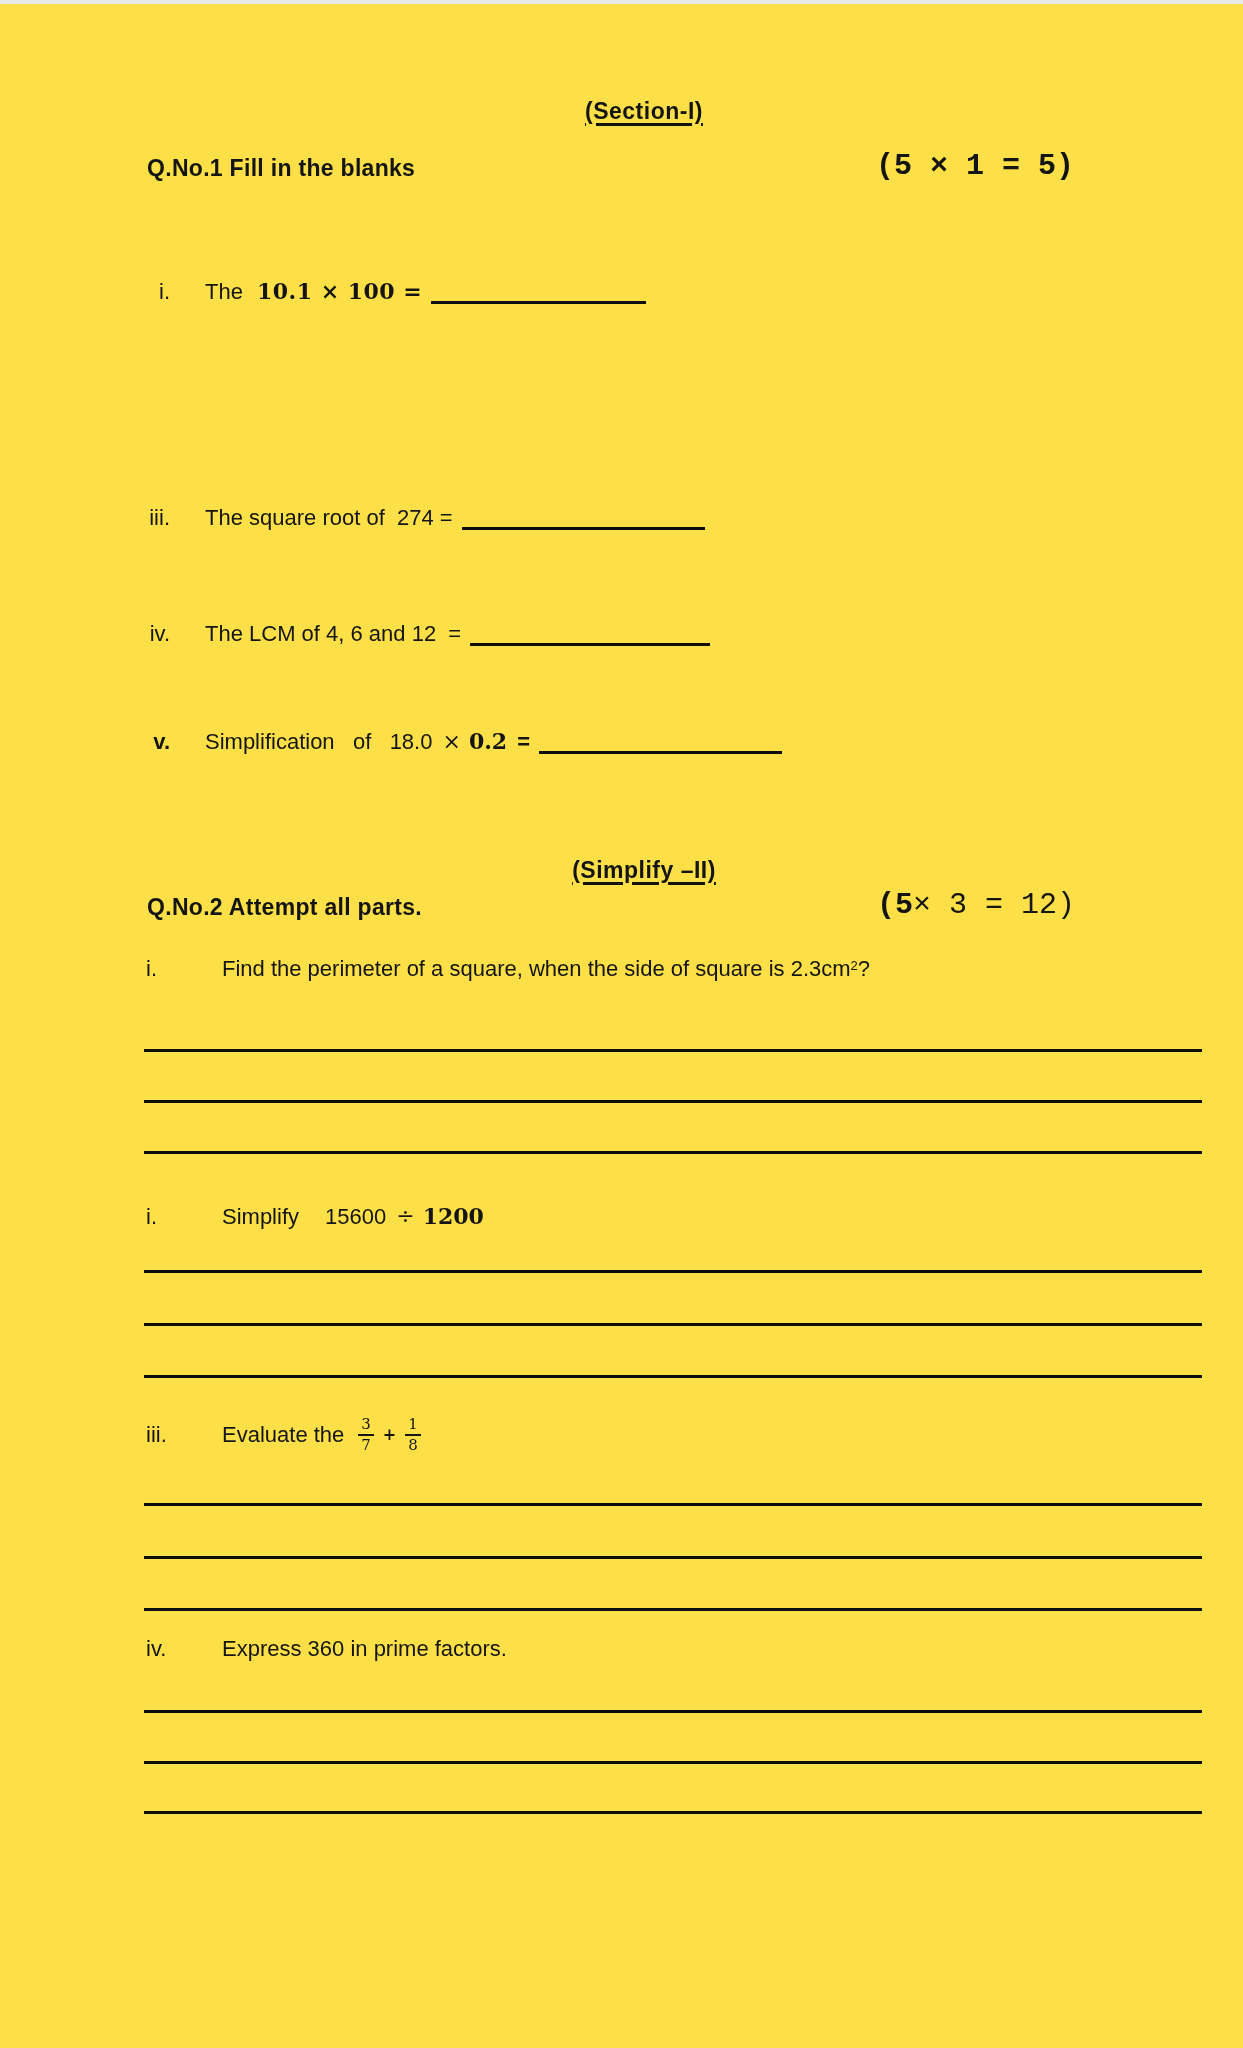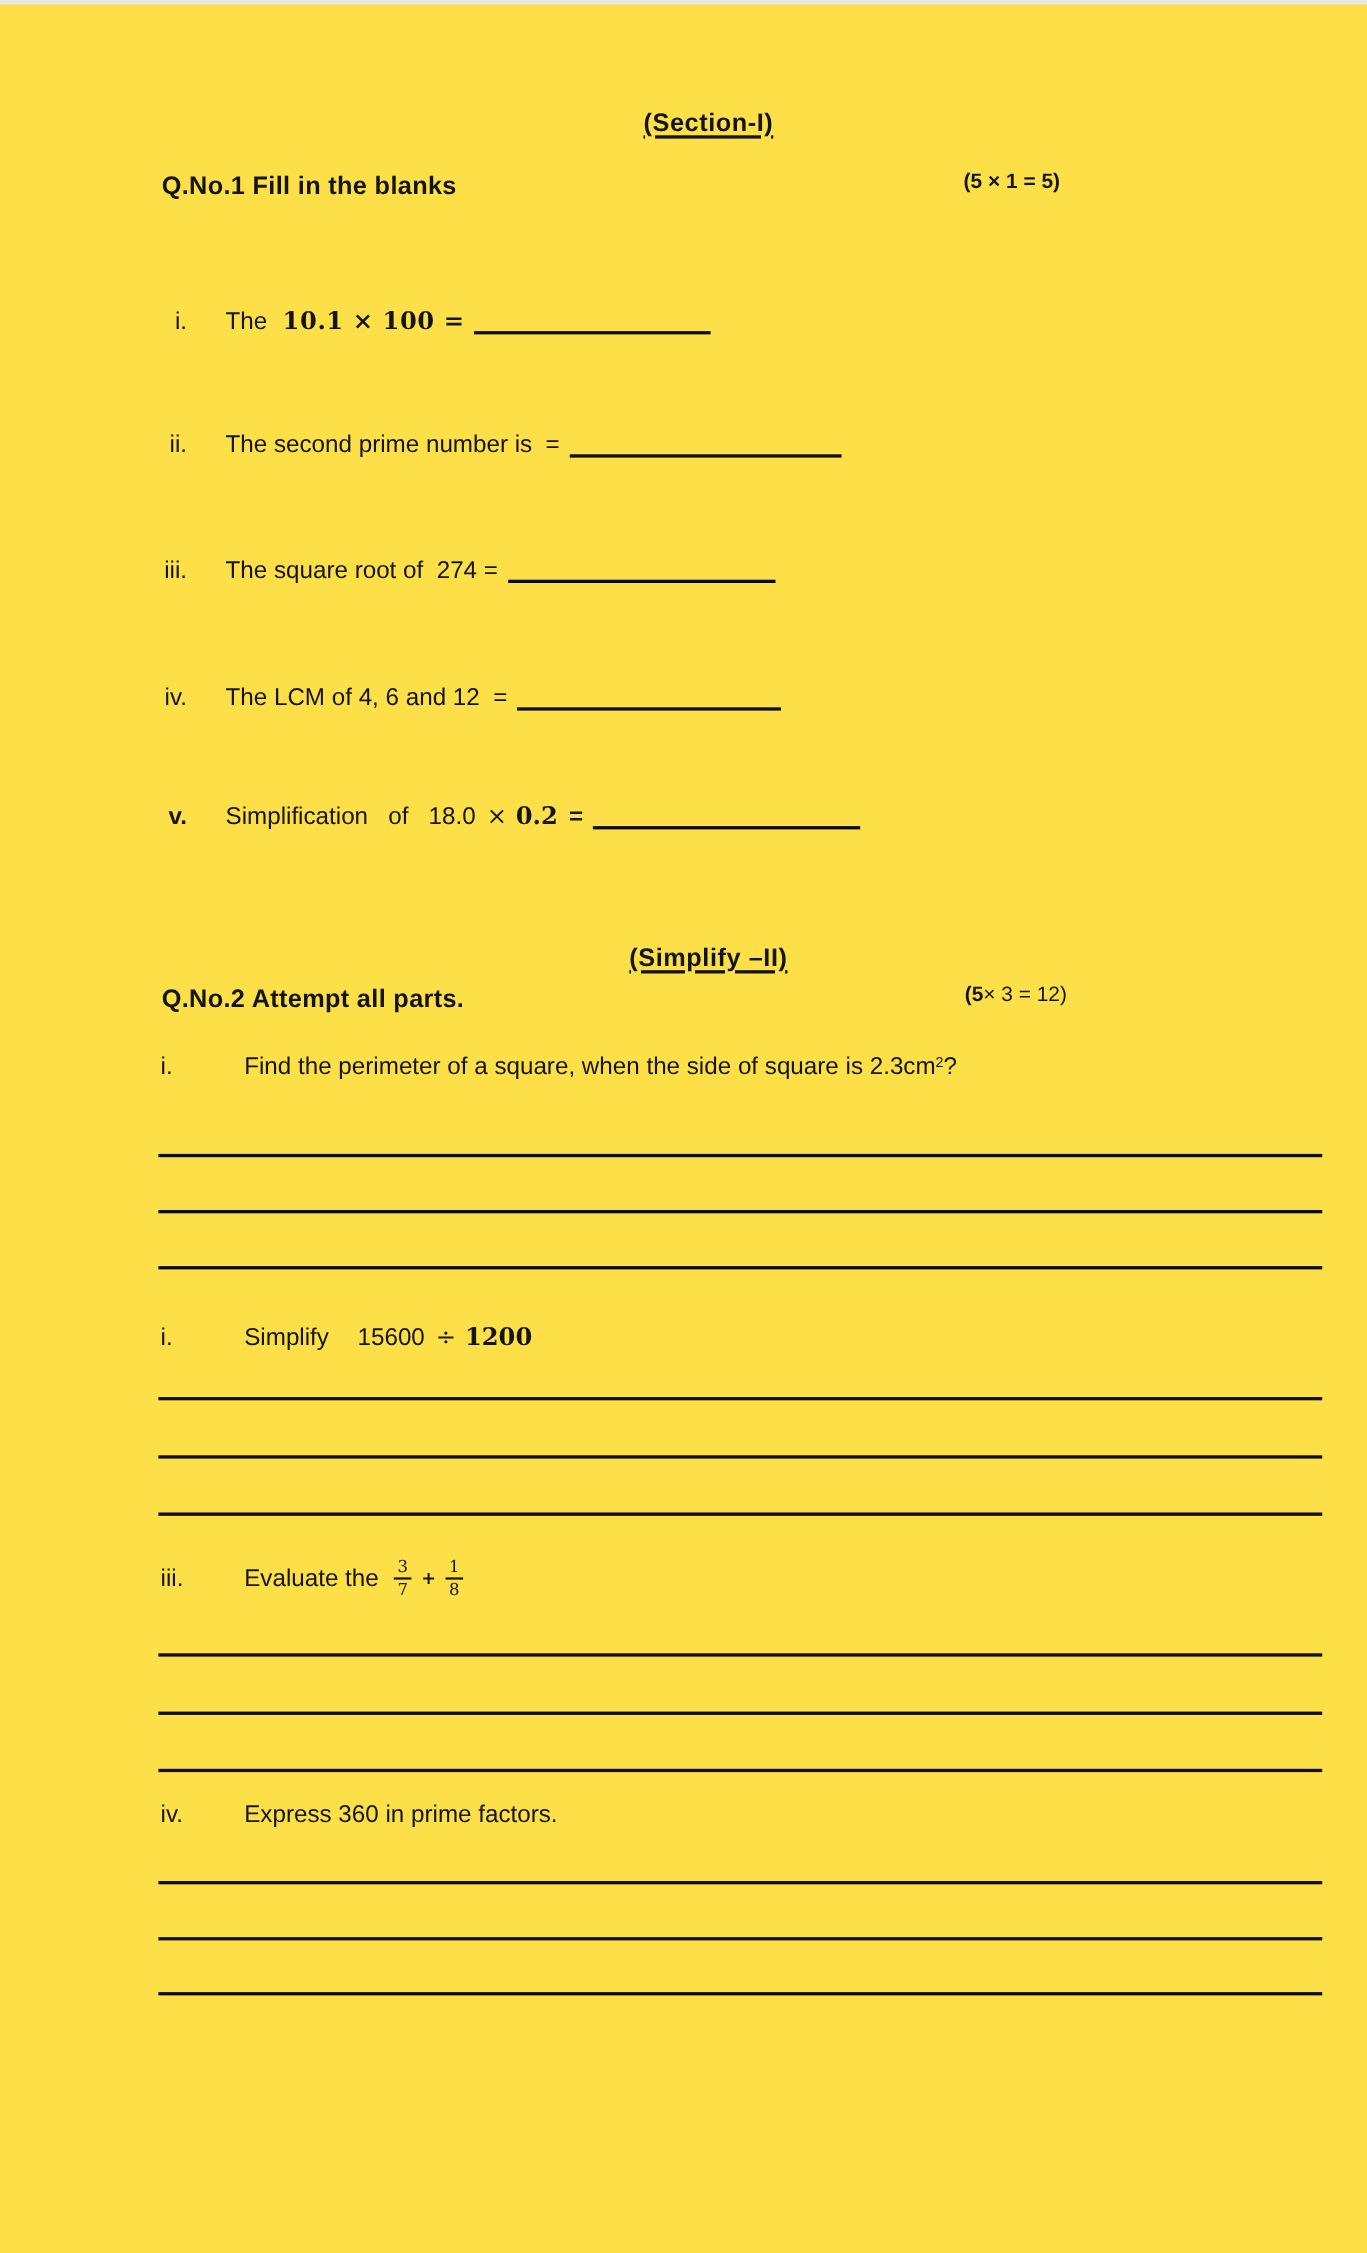--- a/index.html
+++ b/index.html
@@ -39,22 +39,22 @@
   .qheader{
     position:absolute;
     left:147px;
     font-weight:bold;
     font-size:23px;
     line-height:30px;
     letter-spacing:0.3px;
   }
   .marks{
     position:absolute;
-    font-family:Liberation Sans, sans-serif;
-    font-size:19px;
+    font-family:Liberation Mono, monospace;
+    font-size:30px;
     line-height:30px;
     font-weight:bold;
   }
   .marks .light{font-weight:normal;}
   
   .num1{flex:none;width:50px;text-align:right;}
   .num2{flex:none;width:76px;text-align:left;}
   .q1txt{margin-left:35px;}
   .bold{font-weight:bold;}
   
@@ -128,25 +128,20 @@
   <div class="qheader" style="top:149px">Q.No.1 Fill in the blanks</div>
   <div class="marks" style="top:147px;left:876px">(5 × 1 = 5)</div>
 
   <div class="row" style="top:272px;left:120px">
     <span class="num1">i.</span>
     <span class="q1txt">The</span>
     <span class="math">10.1 × 100 =</span>
     <span class="blank" style="width:215px"></span>
   </div>
 
-  <div class="row" style="top:384px;left:120px">
-    <span class="num1">ii.</span>
-    <span class="q1txt">The second prime number is  =</span>
-    <span class="blank" style="width:247px"></span>
-  </div>
 
   <div class="row" style="top:498px;left:120px">
     <span class="num1">iii.</span>
     <span class="q1txt">The square root of  274 =</span>
     <span class="blank" style="width:243px"></span>
   </div>
 
   <div class="row" style="top:614px;left:120px">
     <span class="num1">iv.</span>
     <span class="q1txt">The LCM of 4, 6 and 12  =</span>

